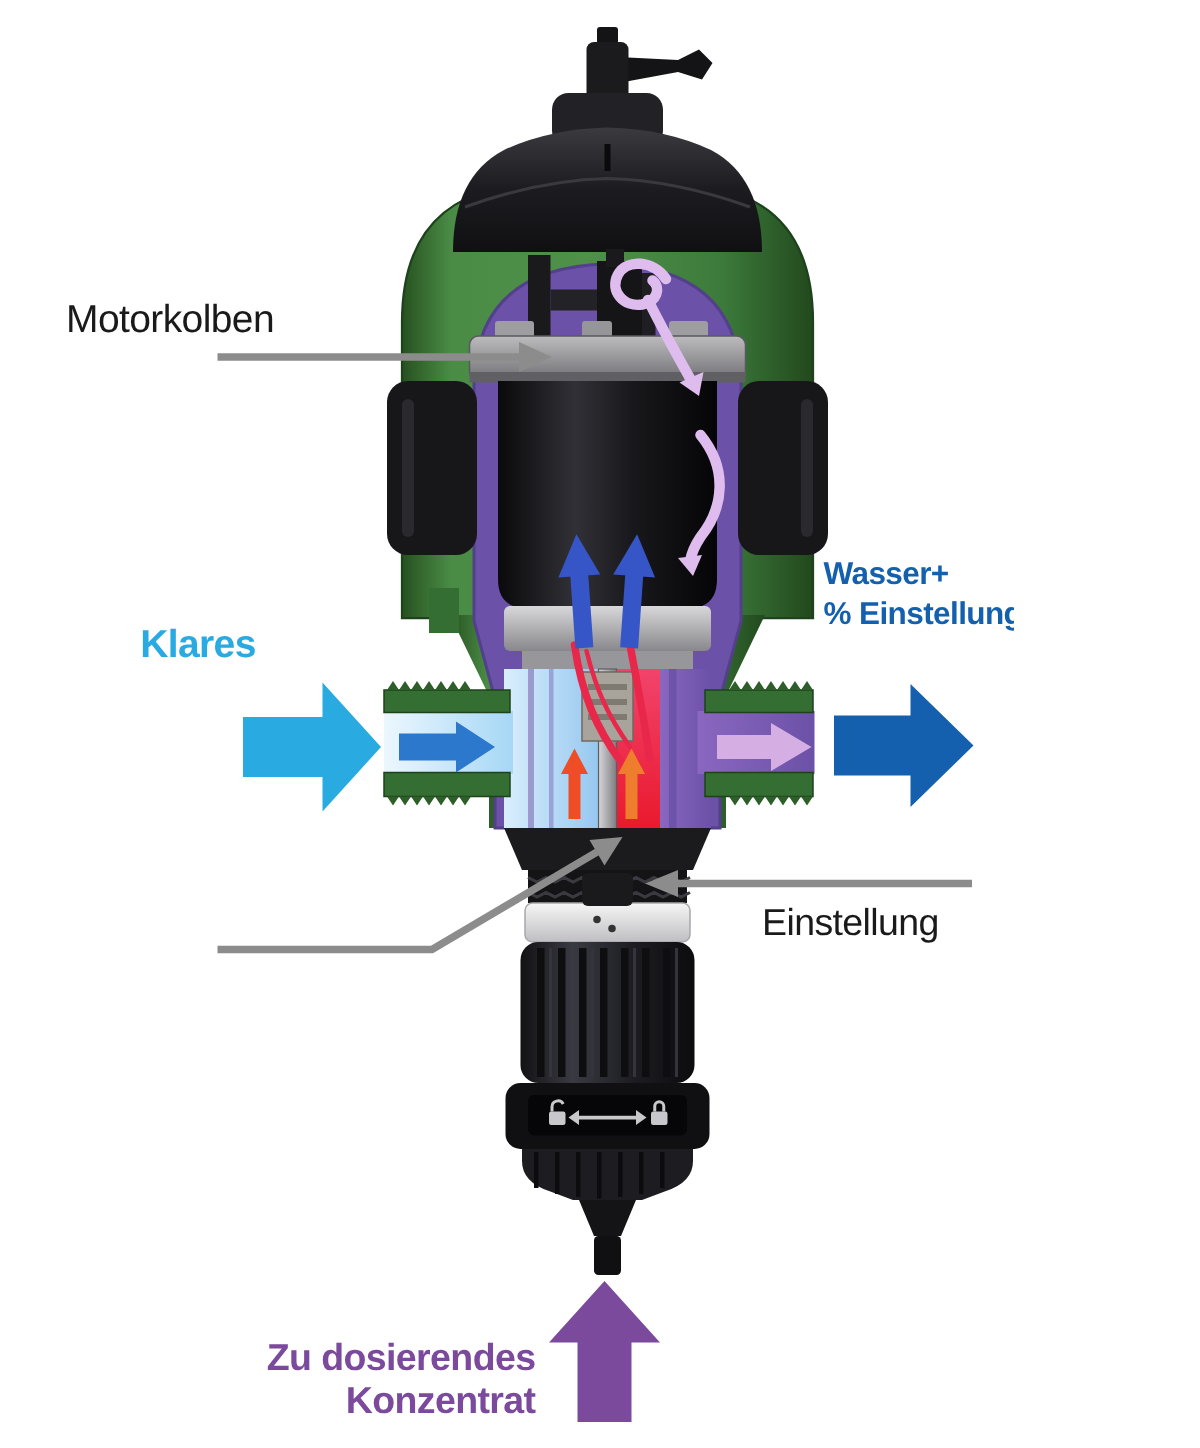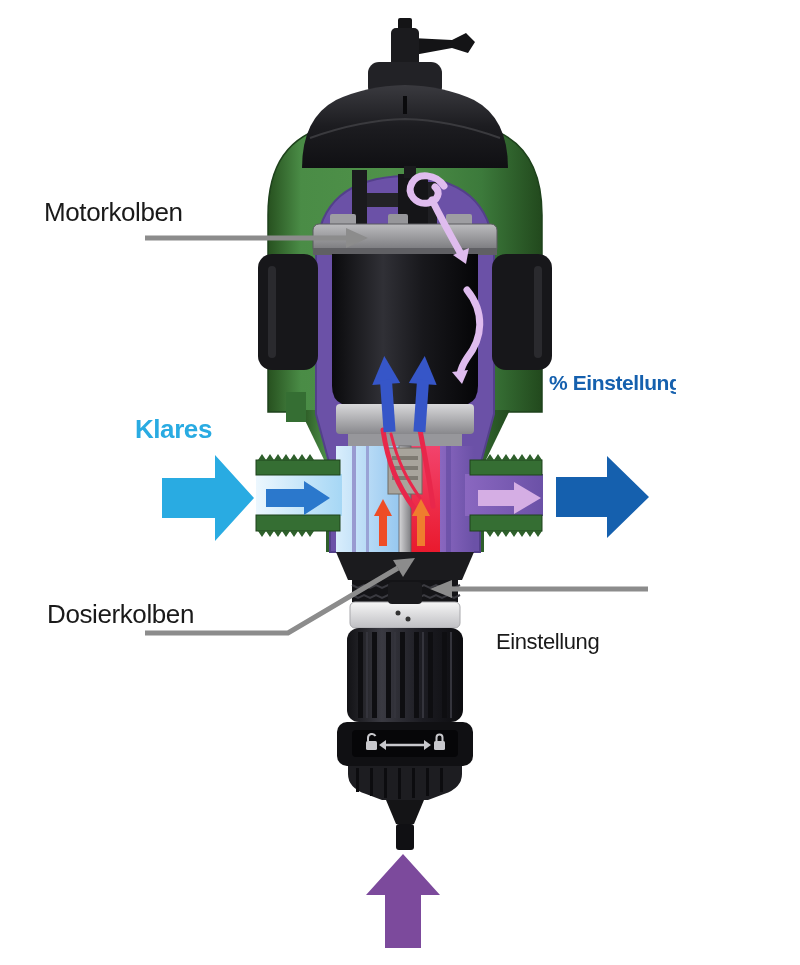--- a/index.html
+++ b/index.html
@@ -15,26 +15,26 @@
     --concentrate-pink:#F2436C;
     --inlet-water-light:#BFE2F8;
   }
   html,body{margin:0;padding:0;background:#fff;}
   .stage{position:relative;width:676px;height:965px;background:#fff;overflow:hidden;
          font-family:"Liberation Sans",sans-serif;}
   .stage svg{position:absolute;left:0;top:0;}
   .label{position:absolute;white-space:nowrap;letter-spacing:-0.4px;}
   .lbl-black{color:#1a1a1a;font-size:26px;font-weight:400;}
   .lbl-motorkolben{left:44px;top:197px;}
-  .lbl-klares{left:52px;top:414px;width:160px;text-align:right;font-weight:bold;
+  .lbl-klares{left:52px;top:414px;width:160px;text-align:center;font-weight:bold;
               font-size:26px;line-height:30px;color:var(--clear-water-cyan);}
   .lbl-gebrauch{left:549px;top:369px;font-weight:bold;font-size:21px;line-height:27px;
                 color:var(--solution-blue);}
   .lbl-dosierkolben{left:47px;top:599px;}
-  .lbl-einstellung{left:496px;top:600px;font-size:22px;line-height:31px;color:#1a1a1a;margin-top:26px;}
+  .lbl-einstellung{left:508px;top:600px;font-size:25px;line-height:31px;color:#1a1a1a;}
   .lbl-konzentrat{left:135px;top:891px;width:222px;text-align:right;font-weight:bold;
                   font-size:25px;line-height:29px;color:var(--concentrate-purple);}
   
   .c-cyan{fill:var(--clear-water-cyan);}
   .c-blue{fill:var(--solution-blue);}
   .c-purple{fill:var(--concentrate-purple);}
   .c-lav{fill:var(--mix-lavender);}
   .c-gray{fill:var(--pointer-gray);}
   .s-gray{stroke:var(--pointer-gray);}
   .c-int{fill:var(--interior-purple);}
@@ -293,23 +293,27 @@
   </g>
 </svg>
 
 <div class="label lbl-black lbl-motorkolben">Motorkolben</div>
 
 <div class="label lbl-klares">
   <div>Klares</div>
 </div>
 
 <div class="label lbl-gebrauch">
+  <div>Wasser+</div>
   <div>% Einstellung</div>
 </div>
 
-<div class="label lbl-black lbl-dosierkolben">Dosierkolben</div>
 
 <div class="label lbl-einstellung">
   <div>Einstellung</div>
 </div>
 
+<div class="label lbl-konzentrat">
+  <div>Zu dosierendes</div>
+  <div>Konzentrat</div>
+</div>
 
 </div>
 
 </body></html>

